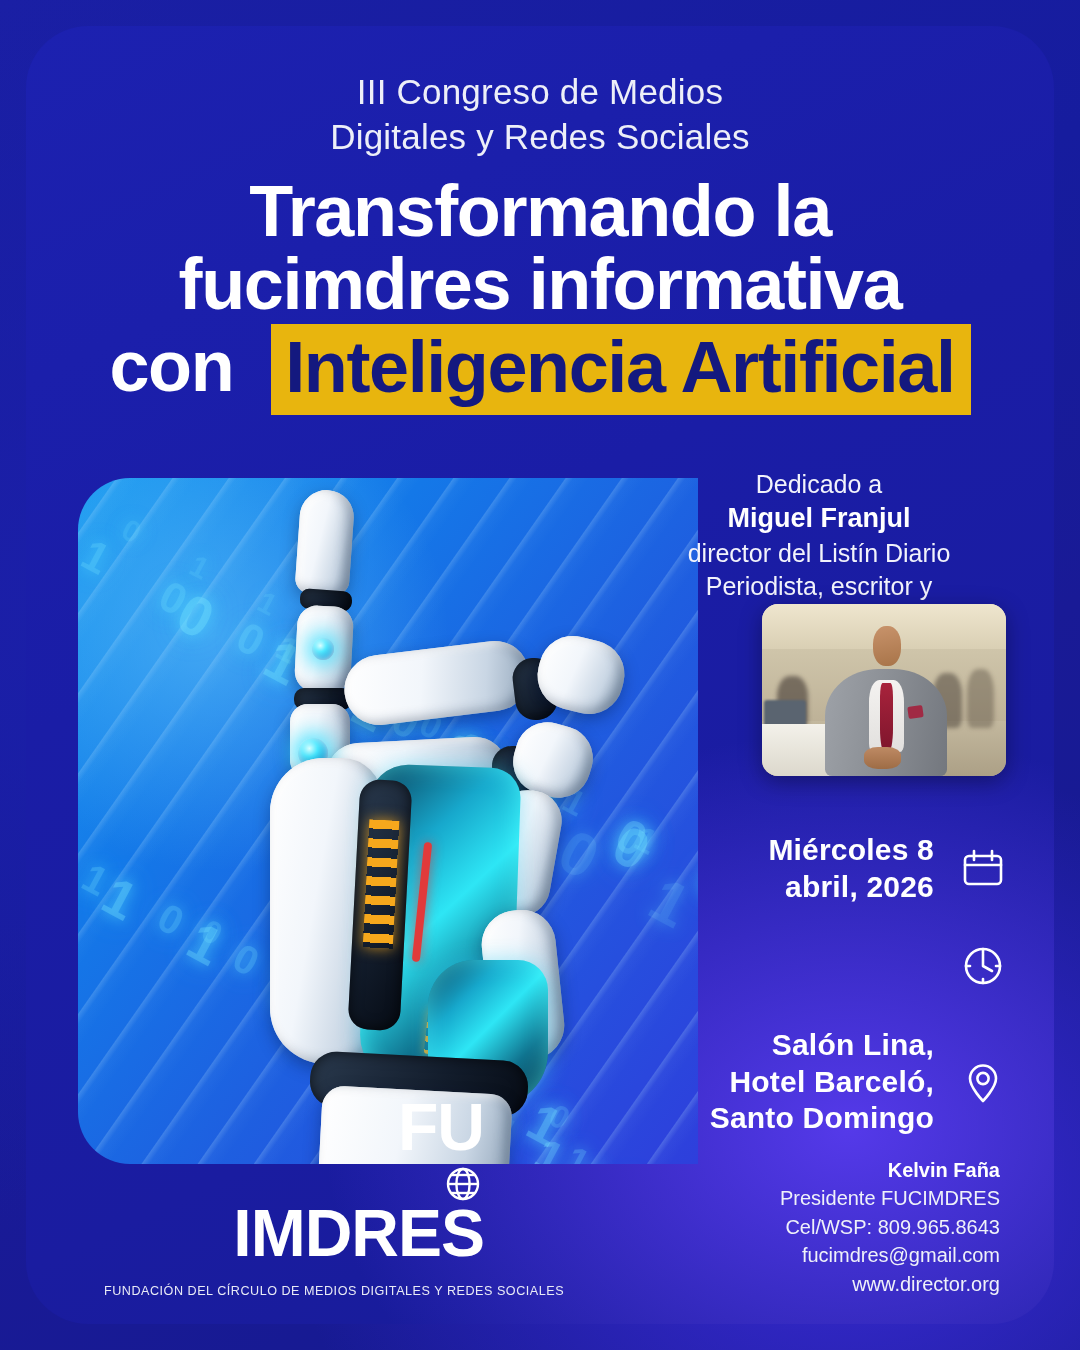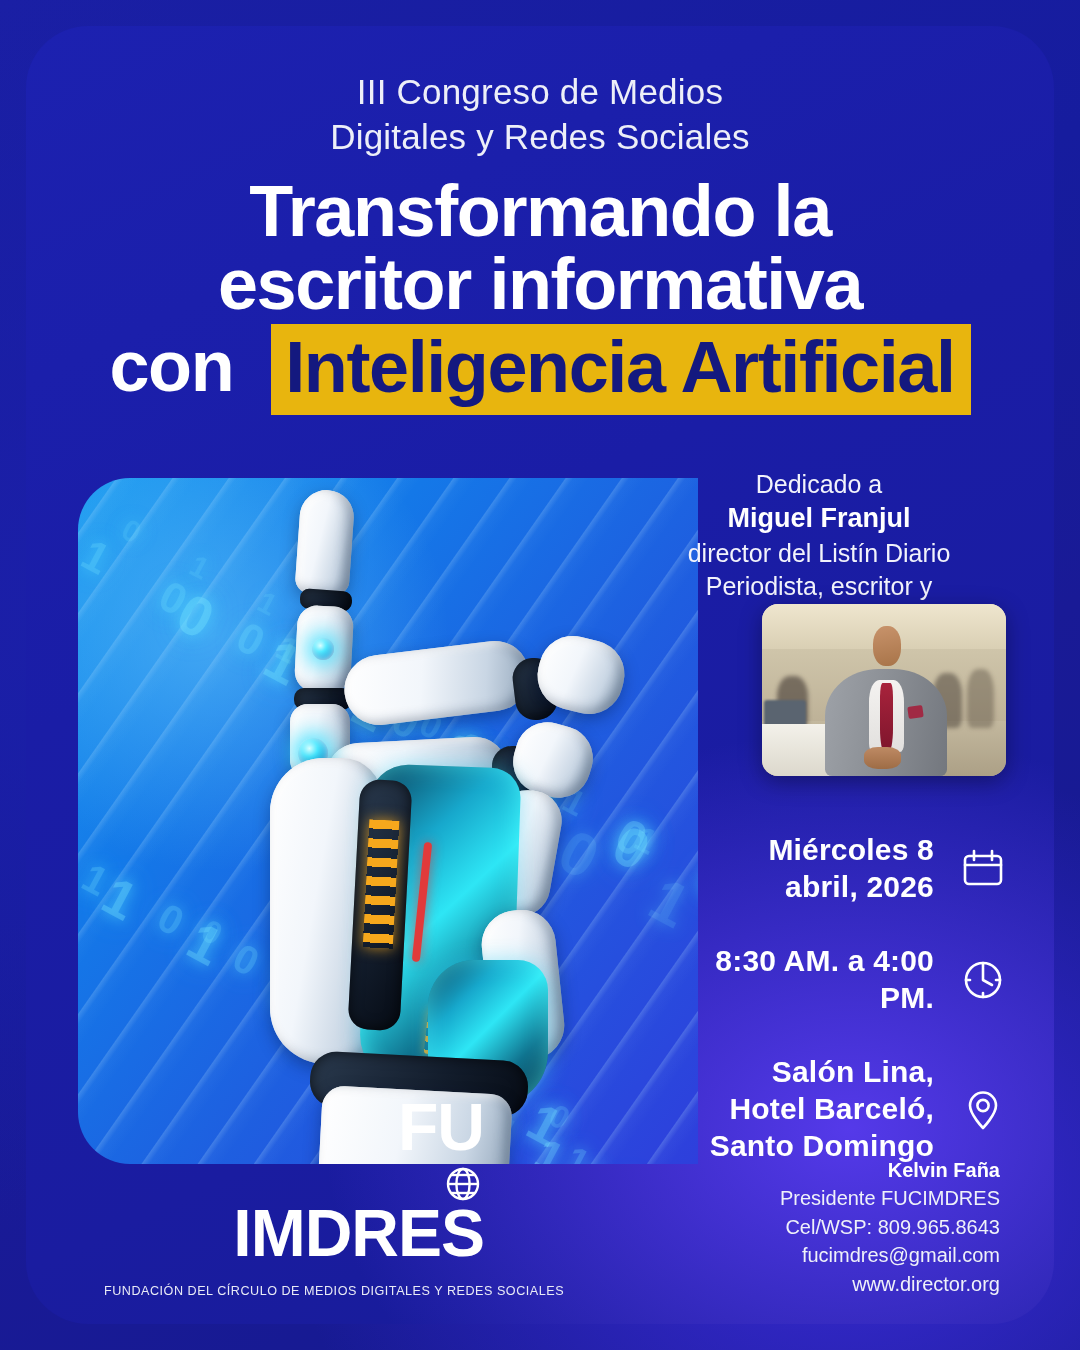--- a/index.html
+++ b/index.html
@@ -277,21 +277,21 @@
 
   <div id="inner-panel"></div>
 
   <div id="kicker">
     <div>III Congreso de Medios</div>
     <div>Digitales y Redes Sociales</div>
   </div>
 
   <div id="headline">
     <span class="line">Transformando la</span>
-    <span class="line">escritor informativa</span>
+    <span class="line">fucimdres informativa</span>
     <span class="l3">
       <span id="hl-con">con</span>
         <span id="hl-ia">Inteligencia Artificial</span>
     </span>
   </div>
 
   <div id="image-panel">
     <div class="glow-tl"></div>
     <div class="streaks"></div>
     <div id="binary-layer">
@@ -389,23 +389,20 @@
         <svg viewBox="0 0 46 46" fill="none" stroke="#FFFFFF" stroke-width="2.6" stroke-linecap="round" stroke-linejoin="round">
           <rect x="5" y="10" width="36" height="28" rx="4"></rect>
           <line x1="14" y1="5" x2="14" y2="14"></line>
           <line x1="32" y1="5" x2="32" y2="14"></line>
           <line x1="5" y1="19" x2="41" y2="19"></line>
         </svg>
       </div>
     </div>
 
     <div class="detail-row">
-      <div class="detail-text">
-        <div>8:30 AM. a 4:00 PM.</div>
-      </div>
       <div class="detail-icon">
         <svg viewBox="0 0 46 46" fill="none" stroke="#FFFFFF" stroke-width="2.6" stroke-linecap="round" stroke-linejoin="round">
           <circle cx="23" cy="23" r="17"></circle>
           <polyline points="23,11 23,23 32,28"></polyline>
           <line x1="23" y1="6" x2="23" y2="10"></line>
           <line x1="23" y1="36" x2="23" y2="40"></line>
           <line x1="6" y1="23" x2="10" y2="23"></line>
           <line x1="36" y1="23" x2="40" y2="23"></line>
         </svg>
       </div>

